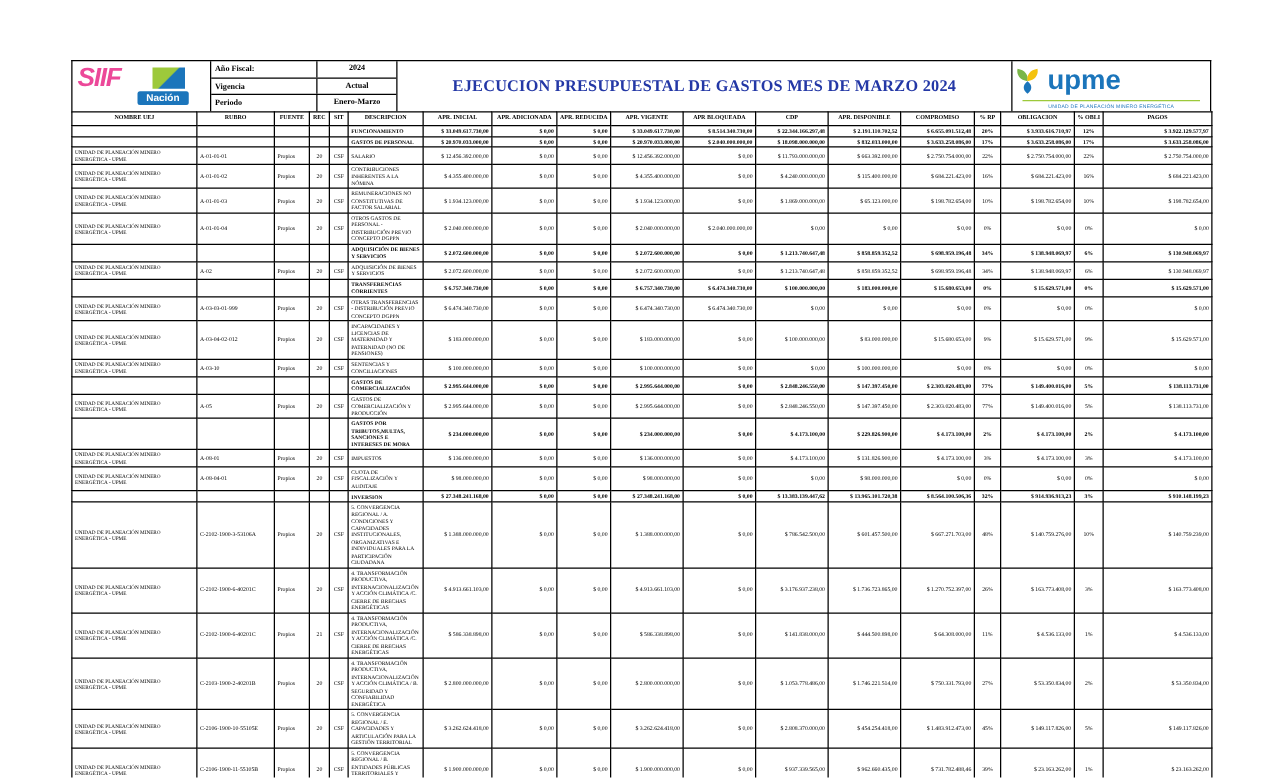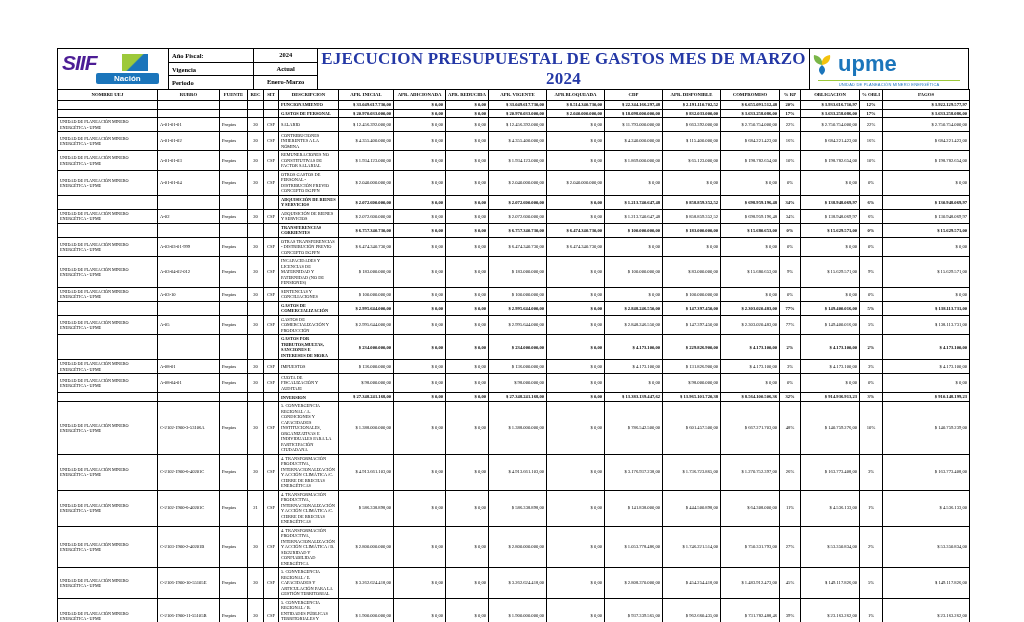--- a/index.html
+++ b/index.html
@@ -1,30 +1,30 @@
 <!DOCTYPE html>
 <html><head>
 <meta charset="utf-8">
 <style>
   html,body{margin:0;padding:0;background:#fff;}
   body{width:1024px;height:622px;position:relative;font-family:"Liberation Serif",serif;color:#000;}
   #sheet{position:absolute;left:57px;top:48px;width:912px;}
   
   #band{display:flex;border:1px solid #000;border-bottom:none;height:40px;}
   #siif-box{width:110px;border-right:1px solid #000;position:relative;overflow:hidden;}
-  .siif-word{position:absolute;left:4px;top:2px;font-size:21px;font-weight:bold;font-style:italic;color:#4c1d95;letter-spacing:-1px;font-family:"Liberation Sans",sans-serif;}
+  .siif-word{position:absolute;left:4px;top:2px;font-size:21px;font-weight:bold;font-style:italic;color:#ec4899;letter-spacing:-1px;font-family:"Liberation Sans",sans-serif;}
   .siif-flag{position:absolute;left:64px;top:5px;width:26px;height:17px;background:linear-gradient(135deg,#9dc93b 0 48%,#1b75bb 52% 100%);}
-  .siif-nacion{position:absolute;left:38px;top:24px;background:#1b75bb;color:#fff;font-size:8px;font-weight:bold;padding:1px 18px;border-radius:2px;font-family:"Liberation Sans",sans-serif;}
+  .siif-nacion{position:absolute;left:52px;top:24px;background:#1b75bb;color:#fff;font-size:8px;font-weight:bold;padding:1px 7px;border-radius:2px;font-family:"Liberation Sans",sans-serif;}
   #info-box{width:148px;border-right:1px solid #000;display:flex;flex-direction:column;}
   .info-row{flex:1;display:flex;border-bottom:1px solid #000;}
   .info-row:last-child{border-bottom:none;}
   .info-label{width:58%;border-right:1px solid #000;font-weight:bold;font-size:6.5px;padding:1px 3px;display:flex;align-items:center;}
   .info-value{width:42%;font-weight:bold;font-size:6.5px;padding:1px 3px;display:flex;align-items:center;justify-content:center;text-align:center;line-height:1.05;}
   #title-box{flex:1;display:flex;align-items:center;justify-content:center;}
-  #report-title{color:#2438a6;font-weight:bold;font-size:17px;letter-spacing:.2px;text-align:center;}
+  #report-title{color:#2438a6;font-weight:bold;font-size:13px;letter-spacing:.2px;text-align:center;}
   #upme-box{width:158px;border-left:1px solid #000;position:relative;}
   .upme-row{display:flex;align-items:center;justify-content:flex-start;margin-top:3px;gap:4px;}
   .upme-word{font-size:22px;font-weight:bold;color:#1b75bb;font-family:"Liberation Sans",sans-serif;line-height:1;}
   .upme-caption{position:absolute;left:0;right:0;bottom:2px;text-align:center;color:#1b75bb;font-size:4px;font-family:"Liberation Sans",sans-serif;border-top:1px solid #9dc93b;margin:0 8px;padding-top:1px;letter-spacing:.2px;}
   
   table{border-collapse:collapse;table-layout:fixed;width:912px;}
   td,th{border:1px solid #000;padding:1px 2px;font-size:4.6px;line-height:1.25;vertical-align:middle;overflow:hidden;word-wrap:break-word;}
   th{font-weight:bold;text-align:center;font-size:4.8px;padding:2px 1px;}
   td.money{text-align:right;white-space:nowrap;}
   td.pct{text-align:center;}

